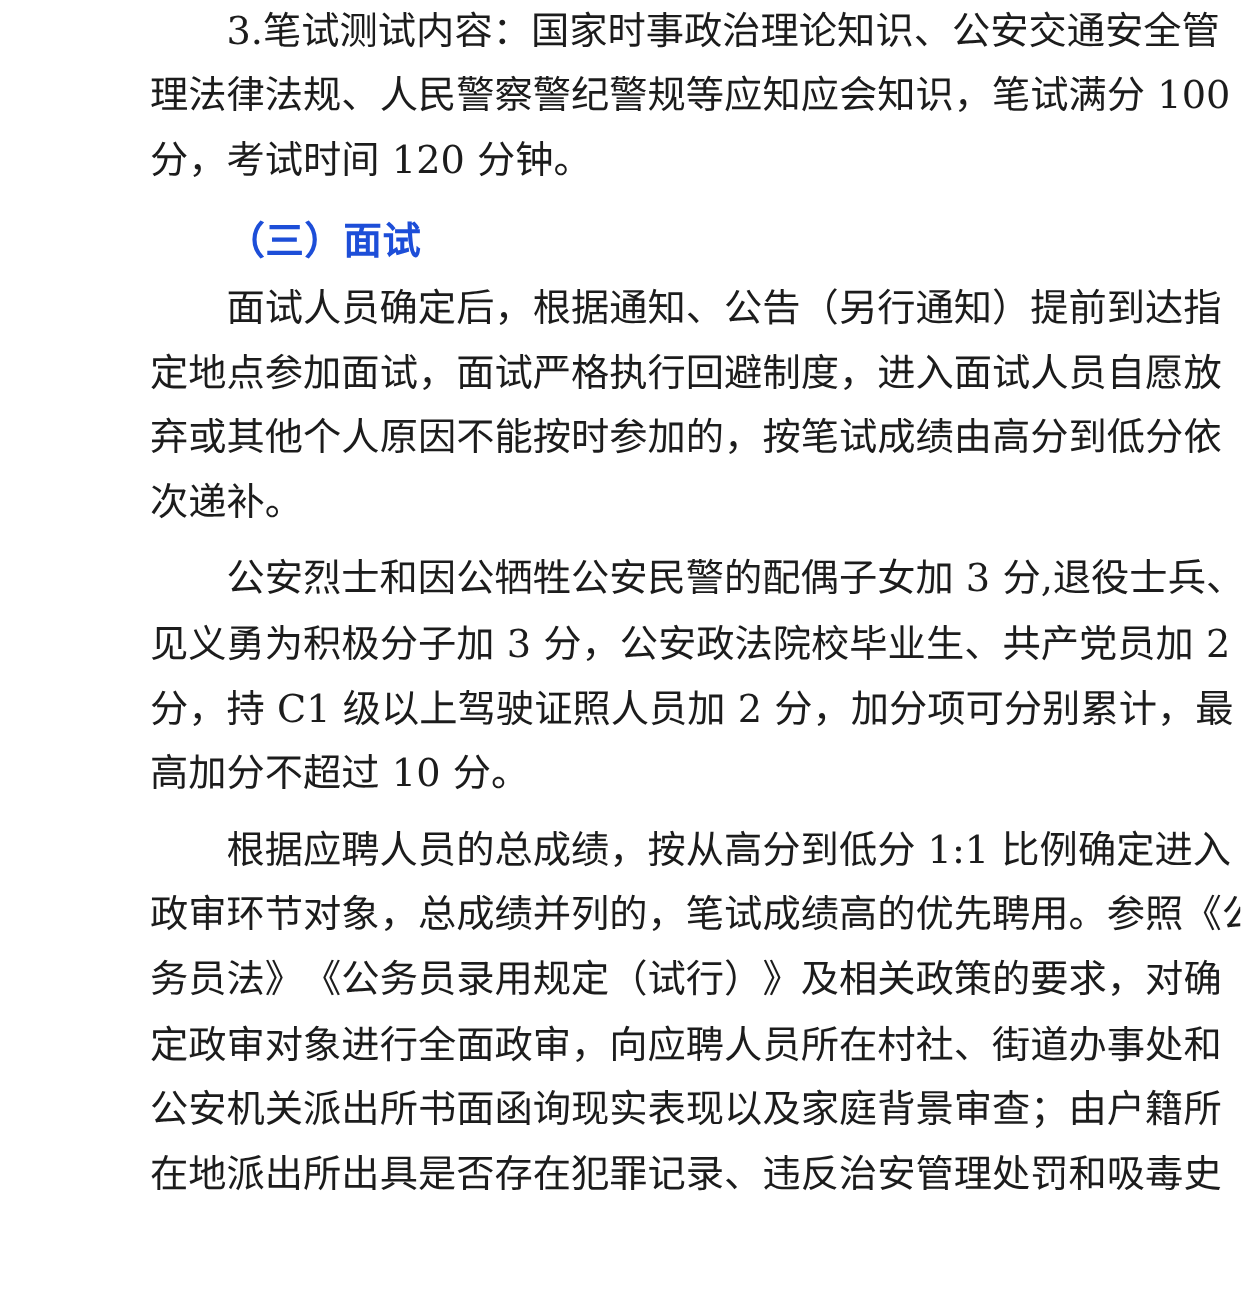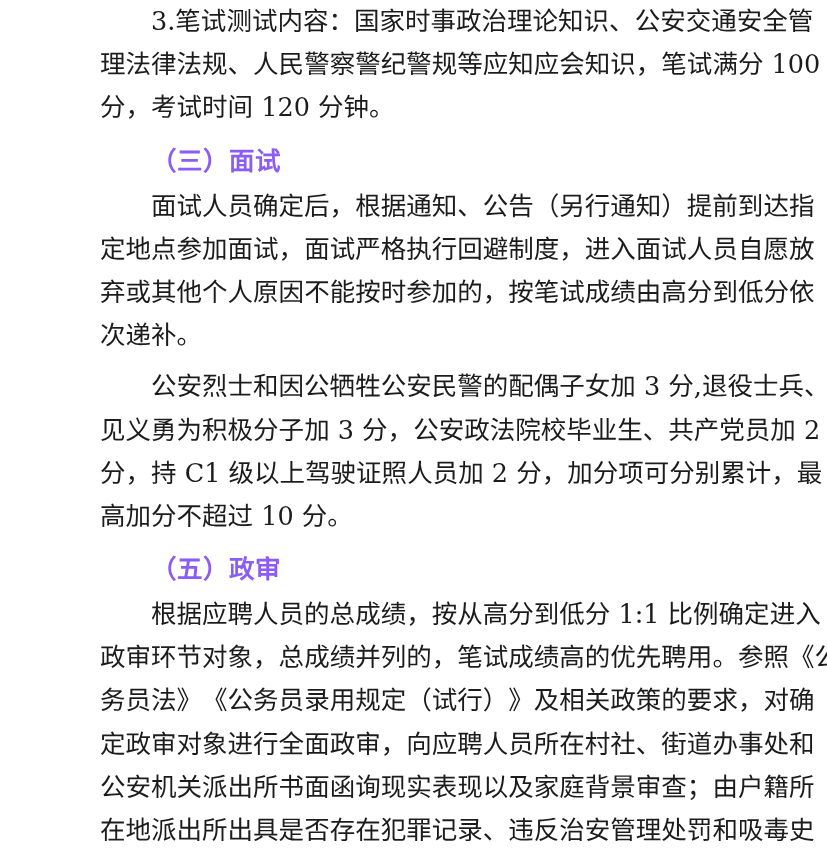--- a/index.html
+++ b/index.html
@@ -56,21 +56,21 @@
     width: 51px;
     flex: 0 0 auto;
   }
   
   .heading {
     height: 47px;
     line-height: 47px;
     font-size: 25.5px;
     font-weight: bold;
     font-family: "DejaVu Sans", "Liberation Sans", sans-serif;
-    color: #8b5cf6;
+    color: #1d4ed8;
     white-space: nowrap;
     padding-left: 51px;
     letter-spacing: 0.5px;
   }
   .spacer-sm { height: 8px; }
 </style>
 </head>
 <body>
 
 <div class="page">
@@ -364,21 +364,20 @@
           <span class="ch">过</span>
           <span class="ch">&nbsp;</span>
           <span class="ch">1</span>
           <span class="ch">0</span>
           <span class="ch">&nbsp;</span>
           <span class="ch">分</span>
           <span class="ch">。</span>
         </div>
       </div>
       <div class="spacer-sm"></div>
-      <div class="heading">（五）政审</div>
       <div class="para">
         <div class="line justify">
           <span class="indent"></span>
           <span class="ch">根</span>
           <span class="ch">据</span>
           <span class="ch">应</span>
           <span class="ch">聘</span>
           <span class="ch">人</span>
           <span class="ch">员</span>
           <span class="ch">的</span>

